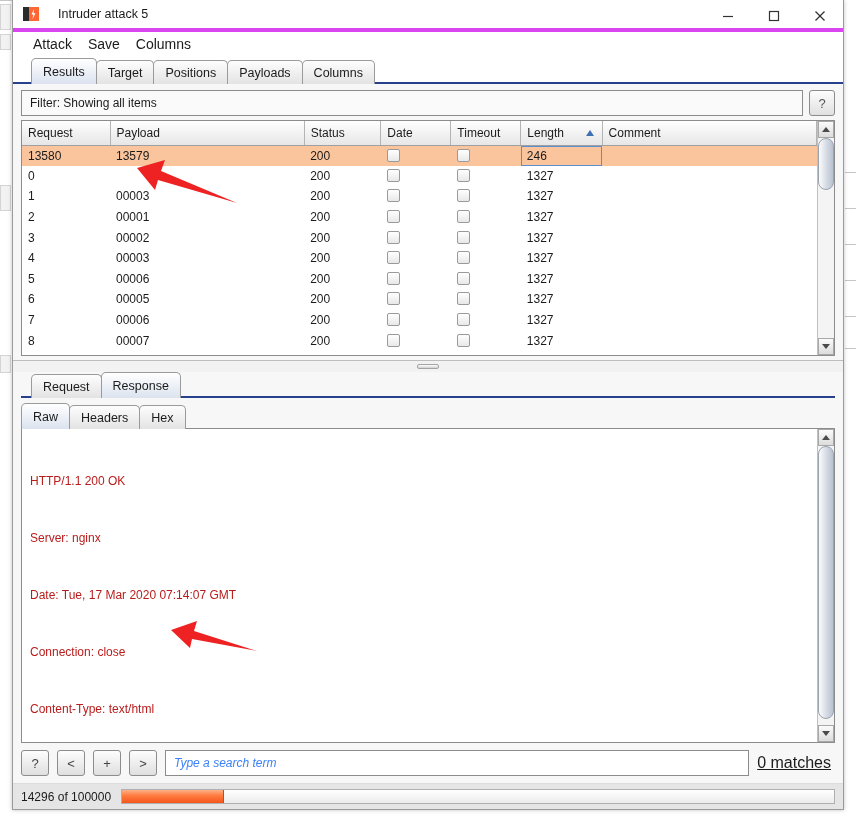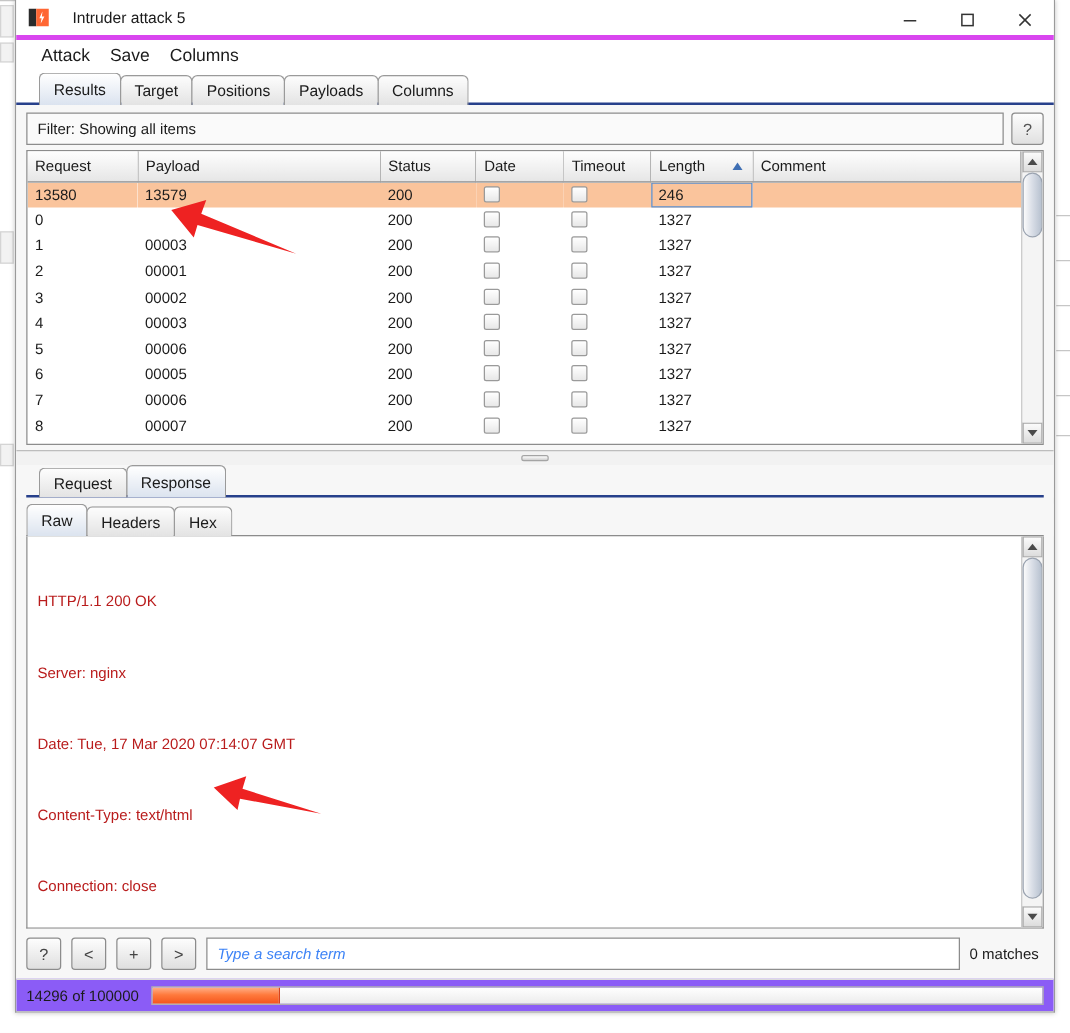--- a/index.html
+++ b/index.html
@@ -374,34 +374,35 @@
     height: 26px;
     border: 1px solid #8c8c8c;
     background: #fff;
     display: flex; align-items: center;
     padding-left: 8px;
     font-size: 12px;
     font-style: italic;
     color: #3b82f6;
   }
   #matches {
-    font-size: 12px;
+    font-size: 16px;
     color: #1b1b1b;
     padding-right: 4px;
     white-space: nowrap;
+    text-decoration: underline;
   }
 
   
   #statusrow {
     height: 26px;
     flex: 0 0 auto;
     display: flex; align-items: center;
     padding: 0 8px;
     gap: 10px;
-    background: #8b5cf6;
+    background: #e5e5e5;
     border-top: 1px solid #dcdcdc;
   }
   #progress-label {
     font-size: 12px; color: #1b1b1b; white-space: nowrap;
   }
   #progress-outer {
     flex: 1 1 auto;
     height: 15px;
     border: 1px solid #b0b0b0;
     background: linear-gradient(to bottom, #ffffff 0%, #ececec 100%);
@@ -642,22 +643,22 @@
       <div class="tab active">Raw</div>
       <div class="tab">Headers</div>
       <div class="tab">Hex</div>
     </div>
 
     <div id="resp-region">
       <div id="resp-text">
         <div>HTTP/1.1 200 OK</div>
         <div><span>Server:</span><span> nginx</span></div>
         <div><span>Date:</span><span> Tue, 17 Mar 2020 07:14:07 GMT</span></div>
+        <div><span>Connection:</span><span> close</span></div>
         <div><span>Content-Type:</span><span> text/html</span></div>
-        <div><span>Connection:</span><span> close</span></div>
         
         
         
         
         
         
         
       </div>
       <div class="vscroll">
         <div class="sb-arrow up">

